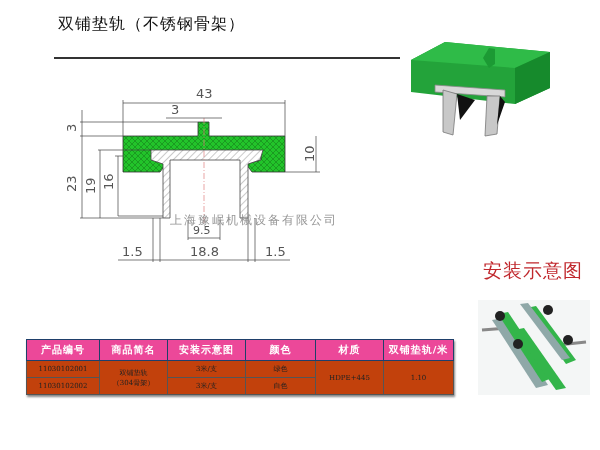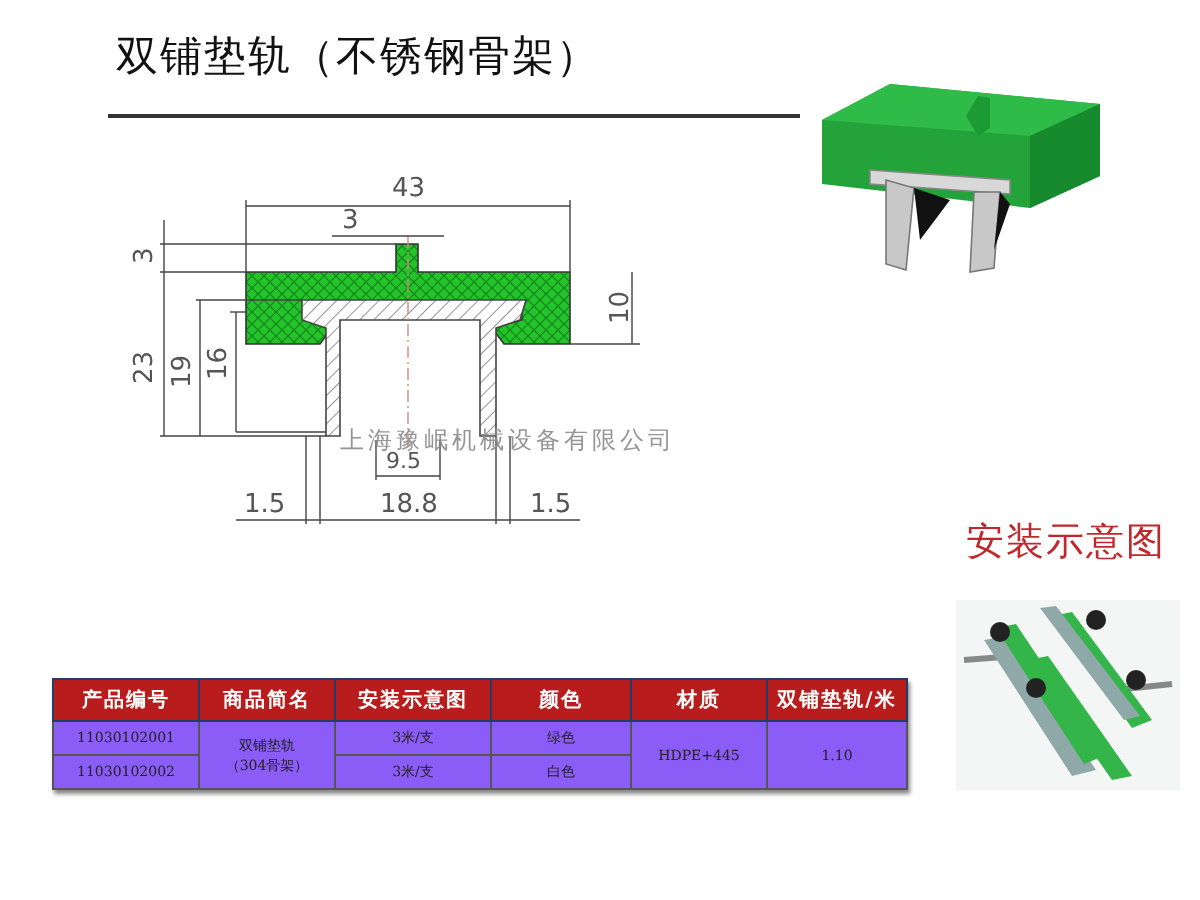--- a/index.html
+++ b/index.html
@@ -1,34 +1,34 @@
 <!DOCTYPE html>
 <html><head>
 <meta charset="utf-8">
 <style>
   html, body { margin: 0; padding: 0; background: #ffffff; }
   body { width: 600px; height: 450px; position: relative; overflow: hidden;
          font-family: "DejaVu Serif", serif; }
-  .title { position: absolute; left: 58px; top: 14px; font-size: 21px; color: #111;
+  .title { position: absolute; left: 58px; top: 14px; font-size: 16px; color: #111;
            letter-spacing: 1px; font-family: Liberation Mono, monospace; }
   .title-rule { position: absolute; left: 54px; top: 57px; width: 346px; height: 2px; background: #333; }
   .drawing { position: absolute; left: 0; top: 0; }
   .dim { font-family: "DejaVu Sans", sans-serif; font-size: 13px; fill: #555; }
   .watermark { position: absolute; left: 170px; top: 212px; font-size: 12px; color: #8a8a8a;
                letter-spacing: 2px; font-family: "DejaVu Serif", serif; opacity: 0.9; }
   .install-label { position: absolute; left: 483px; top: 258px; font-size: 19px; color: #c0282d;
                    letter-spacing: 1px; font-family: "DejaVu Serif", serif; }
   .product-3d { position: absolute; left: 405px; top: 30px; }
   .install-img { position: absolute; left: 478px; top: 300px; }
   table.spec { position: absolute; left: 26px; top: 339px; border-collapse: collapse;
                font-family: "DejaVu Serif", serif; box-shadow: 1px 2px 2px #888; }
-  table.spec th { background: #b91c1c; color: #fff; font-size: 10px; font-weight: bold; height: 20px;
+  table.spec th { background: #ec4899; color: #fff; font-size: 10px; font-weight: bold; height: 20px;
                   border: 1px solid #1f3f6a; padding: 0; letter-spacing: 1px; }
   table.spec td { font-size: 7px; color: #222; text-align: center; height: 16px; border: 1px solid #555;
-                  padding: 0; background: #8b5cf6; }
+                  padding: 0; background: #c2410c; }
 </style>
 </head>
 <body>
 
 <div class="title">双铺垫轨（不锈钢骨架）</div>
 <div class="title-rule"></div>
 
 <svg class="drawing" width="440" height="280" viewBox="0 0 440 280">
   <defs>
     <pattern id="hatch" width="6" height="6" patternUnits="userSpaceOnUse">

